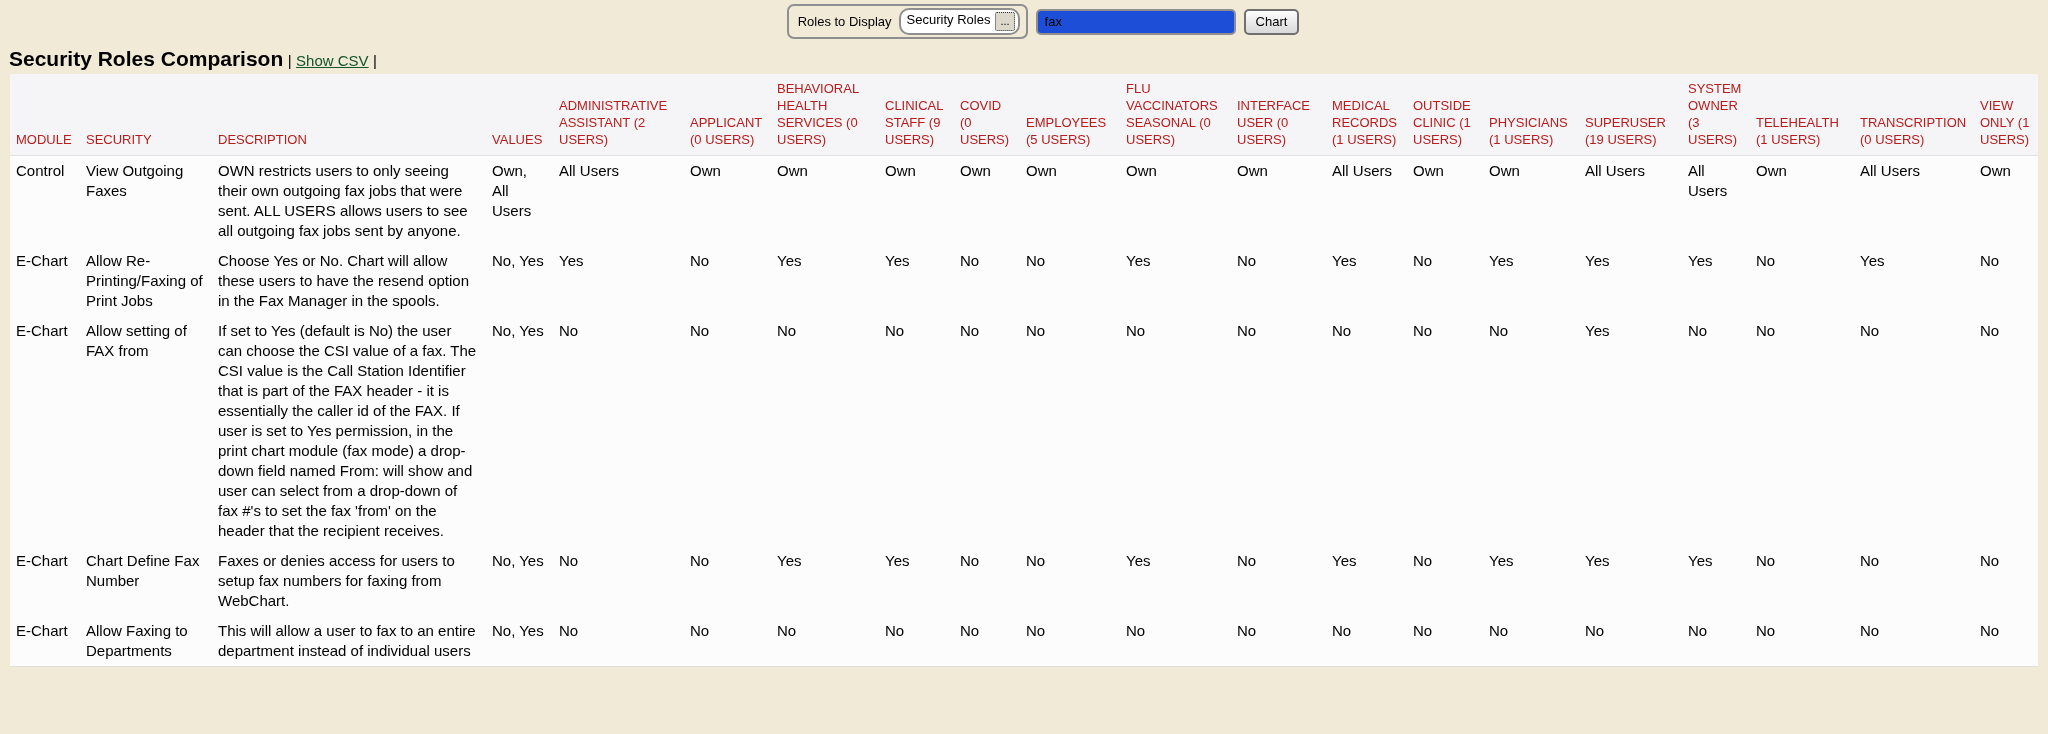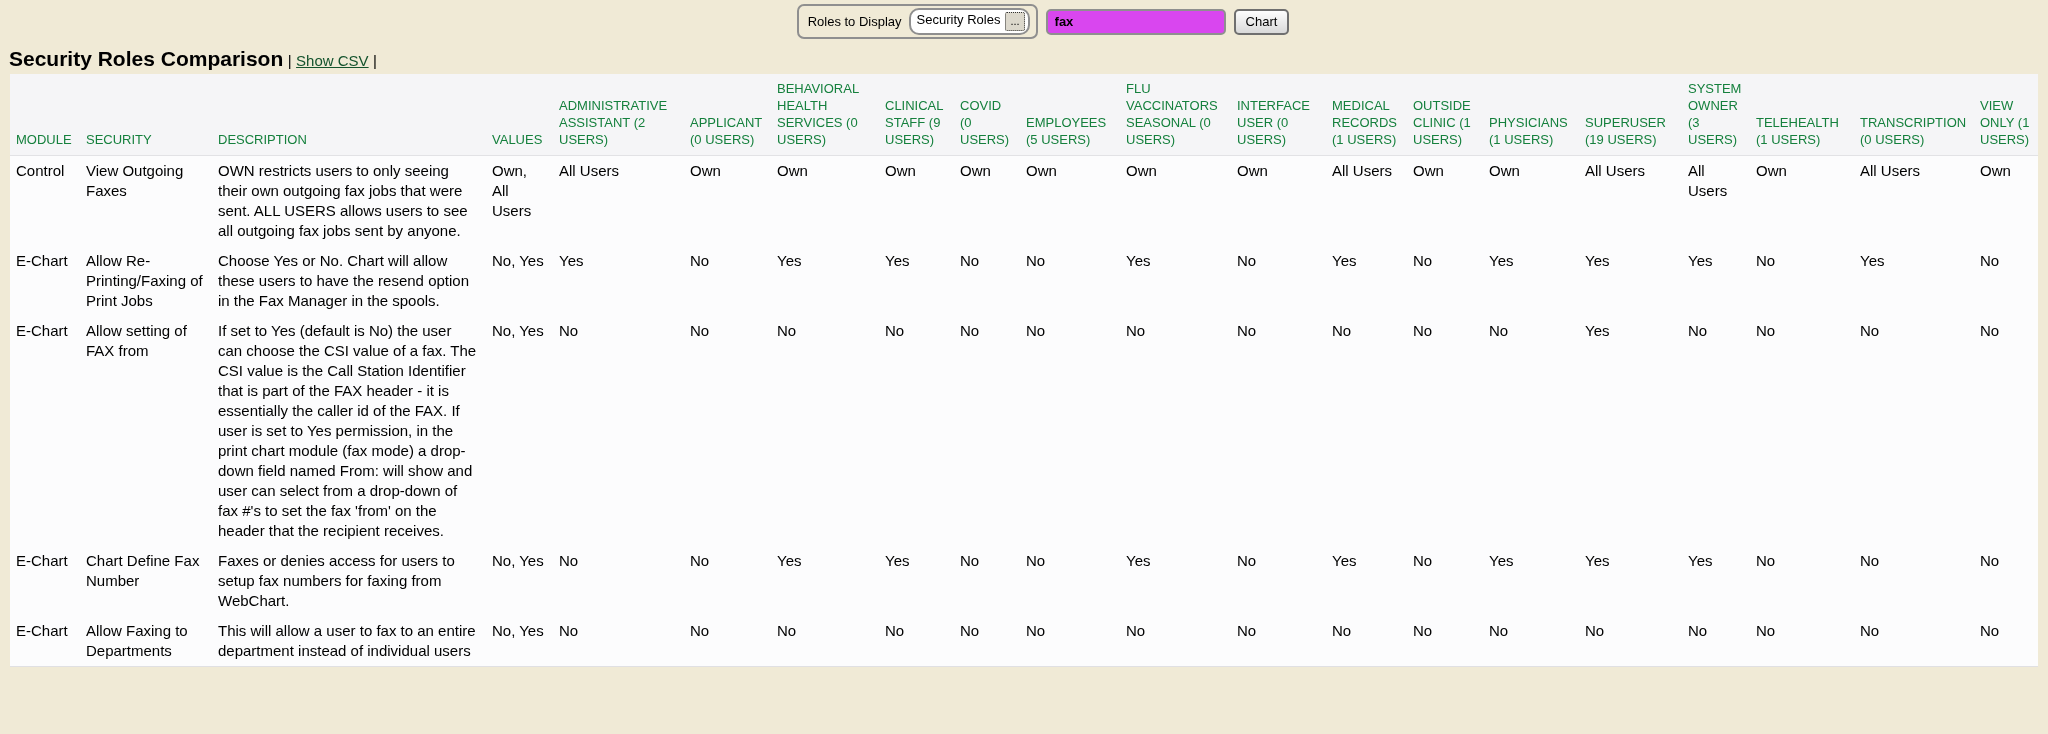--- a/index.html
+++ b/index.html
@@ -26,23 +26,23 @@
     display:flex; align-items:flex-start; gap:5px;
     background:#fff; border:2px solid #8f8f8f; border-radius:10px;
     padding:2px 3px 2px 6px; font-size:13px; cursor:default;
   }
   .dots-btn {
     font-family:inherit; font-size:11px; line-height:1;
     background:#dcd8cc; border:1px dotted #333; border-radius:2px;
     padding:3px 4px; cursor:pointer;
   }
   .search-input {
-    width:180px; height:26px; box-sizing:border-box;
+    width:200px; height:26px; box-sizing:border-box;
     border:2px solid #8f8f8f; border-radius:5px;
-    font-family:inherit; font-size:13px; padding:0 7px; background:#d946ef;font-weight:bold;
+    font-family:inherit; font-size:13px; padding:0 7px; background:#1d4ed8;
   }
   .search-btn {
     height:26px; font-family:inherit; font-size:13px;
     padding:0 10px; border:2px solid #6f6f6f; border-radius:5px;
     background:linear-gradient(#fdfdfd,#d9d9d9); cursor:pointer;
   }
 
   
   .title-row { margin:5px 0 3px 9px; }
   .page-title { font-size:21px; font-weight:bold; }
@@ -51,21 +51,21 @@
 
   
   table.roles {
     border-collapse:collapse; table-layout:fixed;
     width:2028px; margin:0 10px; background:#fcfcfd;
   }
   table.roles th {
     box-sizing:border-box;
     background:#f5f5f7;
     vertical-align:bottom; text-align:left;
-    font-weight:normal; color:#15803d;
+    font-weight:normal; color:#b91c1c;
     font-size:13px; line-height:17px;
     padding:6px 8px 7px 6px;
     border-bottom:1px solid #e2e2e5;
   }
   table.roles td {
     box-sizing:border-box;
     vertical-align:top;
     font-size:15px; line-height:20px;
     padding:5px 8px 5px 6px;
   }

